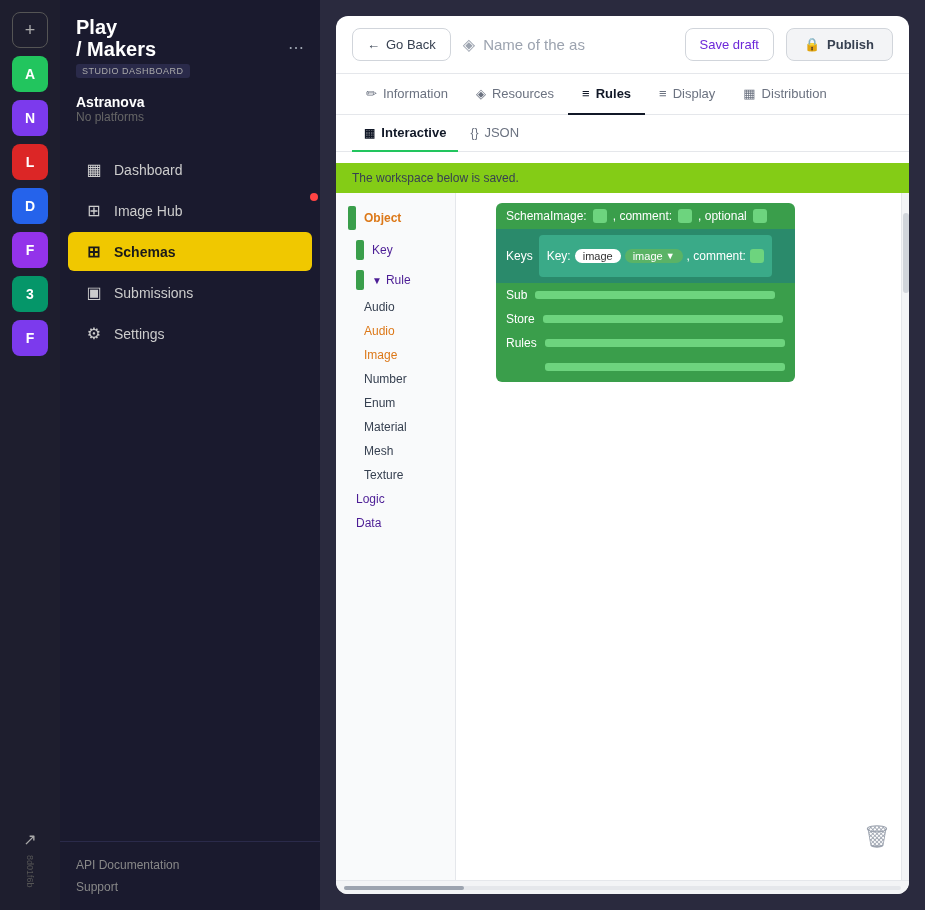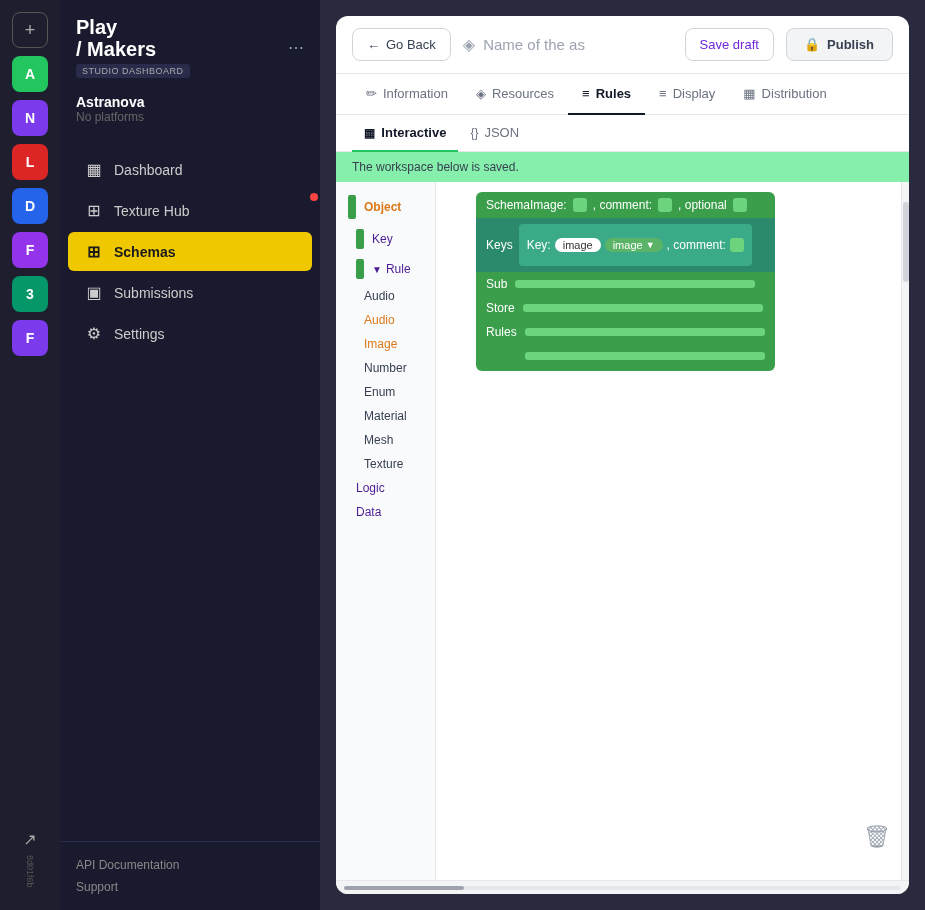--- a/index.html
+++ b/index.html
@@ -242,26 +242,27 @@
     
     .workspace-area {
       flex: 1;
       display: flex;
       overflow: hidden;
     }
     .workspace-notice {
       padding: 8px 16px;
       font-size: 12px;
       color: #374151;
-      background: #86efac;
+      background: #84cc16;
+      margin-top: 11px;
     }
 
     
     .tree-panel {
-      width: 100px;
+      width: 120px;
       background: #f9fafb;
       border-right: 1px solid #e5e7eb;
       overflow-y: auto;
       padding: 8px 0;
     }
     .tree-item {
       padding: 5px 12px;
       font-size: 12px;
       cursor: pointer;
       color: #374151;
@@ -322,21 +323,21 @@
     <div class="no-platforms">No platforms</div>
   </div>
   <div class="sidebar-menu">
     <div class="sidebar-item">
       <span class="sidebar-icon">▦</span>
       <span>Dashboard</span>
     </div>
     <div class="sidebar-item-wrap">
       <div class="sidebar-item">
         <span class="sidebar-icon">⊞</span>
-        <span>Texture Hub</span>
+        <span>Image Hub</span>
         <div class="notification-dot"></div>
       </div>
     </div>
     <div class="sidebar-item active">
       <span class="sidebar-icon" style="color:#1a1a1a;">⊞</span>
       <span>Schemas</span>
     </div>
     <div class="sidebar-item">
       <span class="sidebar-icon">▣</span>
       <span>Submissions</span>

